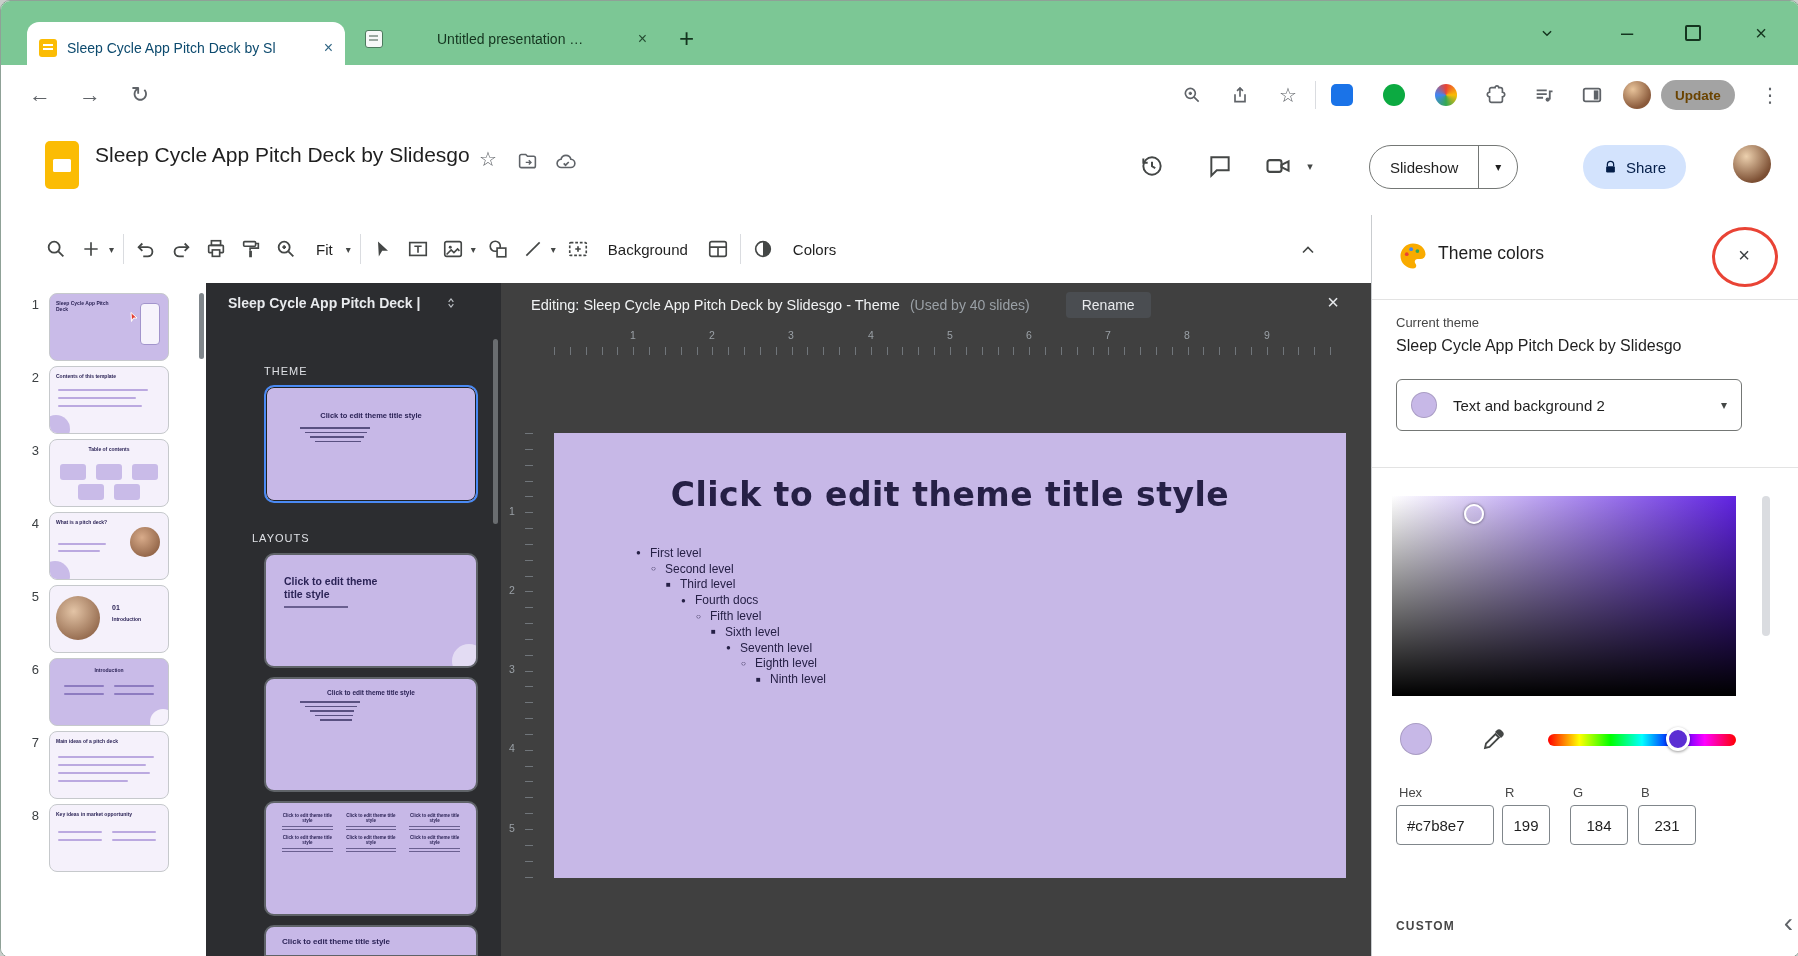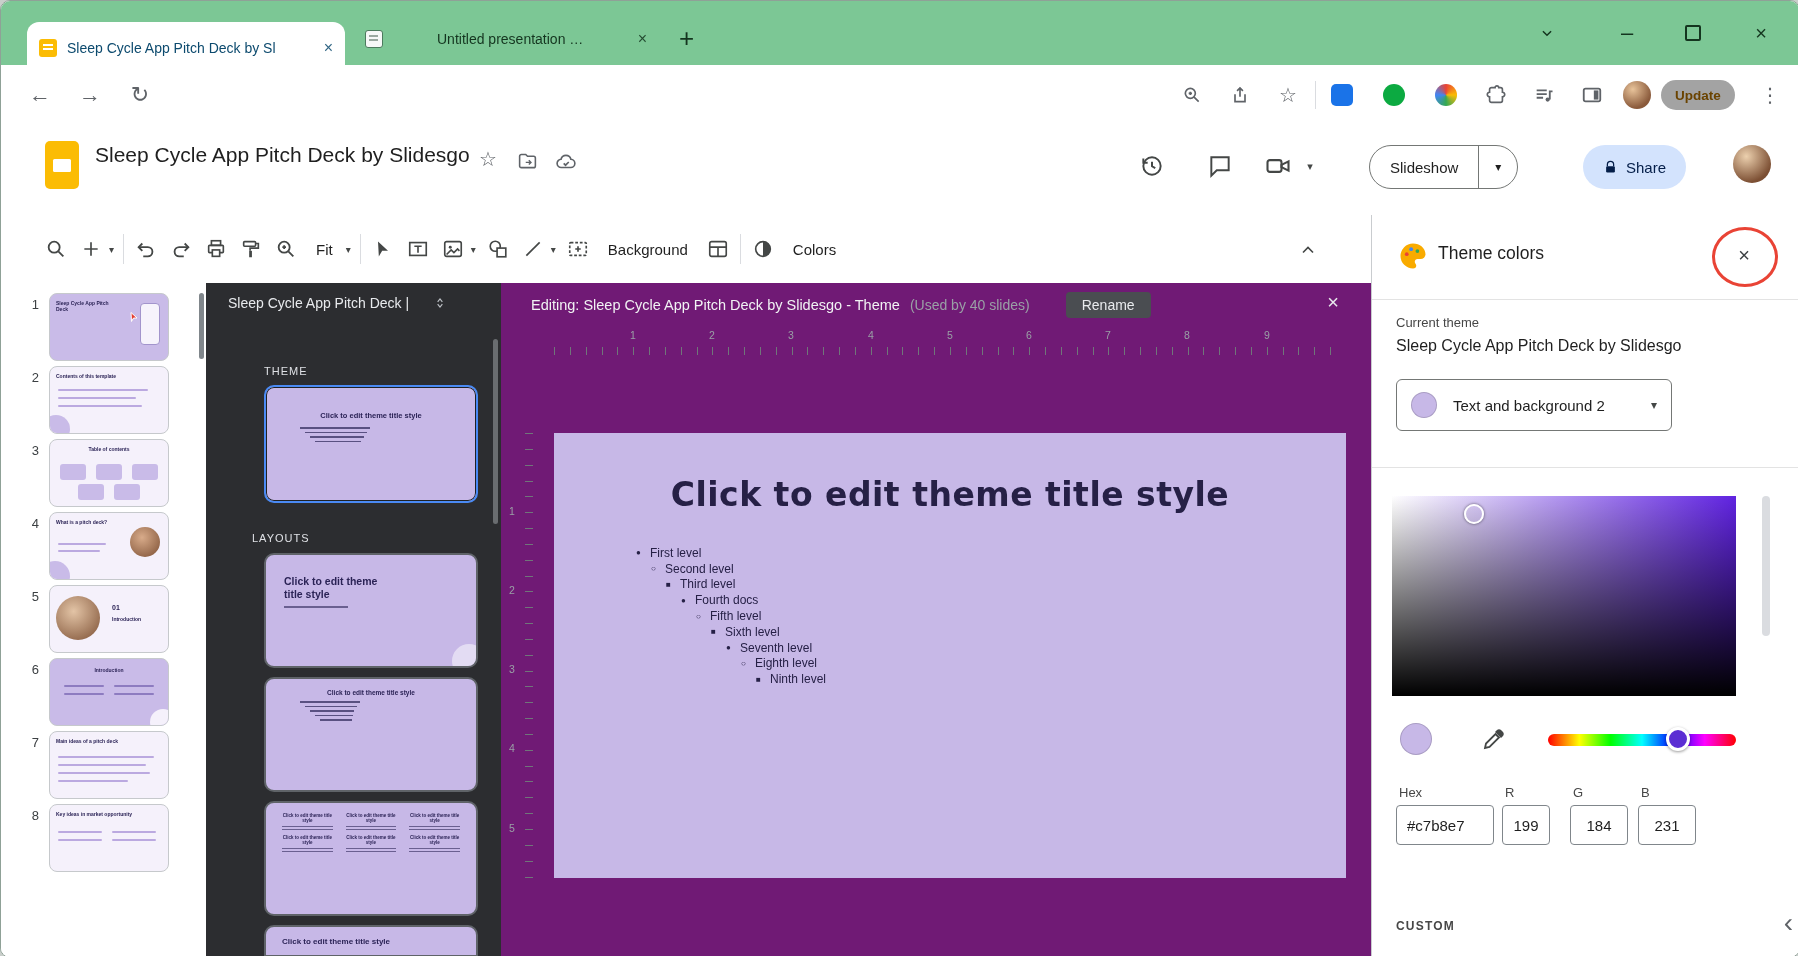--- a/index.html
+++ b/index.html
@@ -56,36 +56,36 @@
   .fs-row{display:flex;height:73px;align-items:flex-start;}
   .fs-num{width:38px;text-align:right;font-size:13px;color:#3c4043;padding-top:4px;margin-right:10px;}
   .fs-thumb{width:118px;height:66px;border:1px solid #c6c9cc;border-radius:8px;position:relative;overflow:hidden;cursor:pointer;background:#f5f1fb;}
   .fs-thumb.purple{background:#c9bbe8;}
   .fs-cap{position:absolute;left:6px;top:6px;font-size:5px;font-weight:bold;color:#2b2356;line-height:1.25;}
   .fs-bar{position:absolute;height:2px;background:#bba9e0;border-radius:1px;}
   .fs-circle{position:absolute;border-radius:50%;}
   .fs-scroll{position:absolute;right:2px;top:10px;width:5px;height:66px;border-radius:3px;background:#80868b;}
   
   .themelist{width:295px;background:#2c2d30;position:relative;color:#e8eaed;}
-  .tl-header{position:absolute;left:22px;top:12px;font-size:14px;display:flex;align-items:center;gap:24px;width:255px;}
+  .tl-header{position:absolute;left:22px;top:12px;font-size:14px;display:flex;align-items:center;gap:24px;width:255px;font-weight:bold;}
   .tl-label{position:absolute;font-size:11px;letter-spacing:1px;color:#dfe1e5;}
   .thumbbox{position:absolute;left:58px;width:214px;height:118px;border-radius:10px;background:#c7b8e7;box-sizing:border-box;cursor:pointer;overflow:hidden;}
   .thumbbox.sel{border:2px solid #4a8af4;box-shadow:0 0 0 1px #202124 inset;}
   .thumbbox.idle{border:2px solid #5f6368;}
   .tt-title{font-size:7.5px;font-weight:bold;color:#2b2356;text-align:center;margin-top:24px;}
   .tt-lines{margin:7px 0 0 34px;}
   .tt-lines i{display:block;height:1.5px;background:rgba(43,35,86,.7);margin:3px 0;}
   .lay1-title{font-size:10.5px;font-weight:bold;color:#2b2356;width:96px;margin:20px 0 0 18px;line-height:1.2;}
   .lay2-title{font-size:6.5px;font-weight:bold;color:#2b2356;text-align:center;margin-top:10px;}
   .lay3-grid{display:grid;grid-template-columns:1fr 1fr 1fr;gap:5px;padding:10px 12px;}
   .lay3-grid .cell{font-size:4.5px;font-weight:bold;color:#2b2356;text-align:center;line-height:1.2;}
   .cell i{display:block;height:1px;background:rgba(43,35,86,.6);margin:2px 4px 0;}
   .tl-scroll{position:absolute;right:3px;top:56px;width:5px;height:185px;border-radius:3px;background:#6a6d70;}
   
-  .canvasarea{width:870px;background:#701a75;position:relative;}
+  .canvasarea{width:870px;background:#404040;position:relative;}
   .editbar{position:absolute;top:0;left:0;right:0;height:44px;display:flex;align-items:center;padding-left:30px;gap:10px;color:#f1f3f4;}
   .editbar .elabel{font-size:14.5px;}
   .editbar .eused{font-size:14px;color:#9aa0a6;}
   .rename{margin-left:26px;background:#4a4d51;border-radius:4px;padding:5px 16px;font-size:14px;color:#e8eaed;cursor:pointer;}
   .ebclose{position:absolute;right:32px;top:8px;font-size:20px;color:#e8eaed;cursor:pointer;}
   .hruler{position:absolute;left:53px;top:64px;width:792px;height:8px;background:repeating-linear-gradient(to right,#70757a 0 1px,transparent 1px 15.84px);}
   .hnum{position:absolute;top:46px;font-size:10.5px;color:#9aa0a6;}
   .vruler{position:absolute;left:24px;top:150px;width:8px;height:445px;background:repeating-linear-gradient(to bottom,#70757a 0 1px,transparent 1px 15.84px);}
   .vnum{position:absolute;left:8px;font-size:10.5px;color:#9aa0a6;}
   .slide{position:absolute;left:53px;top:150px;width:792px;height:445px;background:#c7b8e7;}
@@ -95,21 +95,21 @@
   .brow .bg1{width:14px;font-size:8px;}
   .lv0{margin-left:0}.lv1{margin-left:15px}.lv2{margin-left:30px}.lv3{margin-left:45px}.lv4{margin-left:60px}.lv5{margin-left:75px}.lv6{margin-left:90px}.lv7{margin-left:105px}.lv8{margin-left:120px}
   
   .colorpanel{position:absolute;top:214px;left:1370px;width:428px;bottom:0;background:#fff;border-left:1px solid #c9cccf;box-sizing:border-box;}
   .cp-title{position:absolute;left:66px;top:28px;font-size:17.5px;color:#1f1f1f;}
   .cp-close{position:absolute;left:358px;top:26px;width:28px;height:28px;display:flex;align-items:center;justify-content:center;font-size:20px;color:#3c4043;cursor:pointer;}
   .red-ring{position:absolute;left:340px;top:12px;width:60px;height:54px;border:3px solid #e94335;border-radius:50%;pointer-events:none;}
   .cp-div{position:absolute;left:0;right:0;height:1px;background:#e3e3e3;}
   .cp-sub{position:absolute;left:24px;top:100px;font-size:13px;color:#474747;}
   .cp-theme{position:absolute;left:24px;top:122px;font-size:16px;color:#1f1f1f;}
-  .cp-select{position:absolute;left:24px;top:164px;width:276px;height:52px;border:1px solid #747775;border-radius:6px;display:flex;align-items:center;gap:16px;padding:0 14px;box-sizing:border-box;cursor:pointer;}
+  .cp-select{position:absolute;left:24px;top:164px;width:346px;height:52px;border:1px solid #747775;border-radius:6px;display:flex;align-items:center;gap:16px;padding:0 14px;box-sizing:border-box;cursor:pointer;}
   .cp-dot{width:26px;height:26px;border-radius:50%;background:#c7b8e7;border:1px solid rgba(0,0,0,.15);box-sizing:border-box;}
   .cp-sel-label{font-size:15px;color:#1f1f1f;flex:1;}
   .cp-grad{position:absolute;left:20px;top:281px;width:344px;height:200px;background:linear-gradient(to top,#000,rgba(0,0,0,0)),linear-gradient(to right,#fff,#6023e1);cursor:crosshair;}
   .cp-cursor{position:absolute;left:72px;top:8px;width:16px;height:16px;border:2.5px solid #fff;border-radius:50%;box-shadow:0 0 3px rgba(0,0,0,.6);}
   .cp-scroll{position:absolute;left:390px;top:281px;width:8px;height:140px;border-radius:4px;background:#dadce0;cursor:pointer;}
   .cp-swatch{position:absolute;left:28px;top:508px;width:32px;height:32px;border-radius:50%;background:#c7b8e7;border:1px solid rgba(0,0,0,.15);box-sizing:border-box;}
   .cp-dropper{position:absolute;left:104px;top:506px;width:36px;height:36px;display:flex;align-items:center;justify-content:center;cursor:pointer;}
   .cp-hue{position:absolute;left:176px;top:519px;width:188px;height:12px;border-radius:6px;background:linear-gradient(to right,#f00,#ff0,#0f0,#0ff,#00f,#f0f,#f00);cursor:pointer;}
   .cp-hue-thumb{position:absolute;left:294px;top:512px;width:18px;height:18px;border-radius:50%;background:#5b2ed3;border:3px solid #fff;box-shadow:0 1px 3px rgba(0,0,0,.4);box-sizing:content-box;cursor:grab;}
   .cp-lab{position:absolute;top:570px;font-size:13px;color:#474747;}

